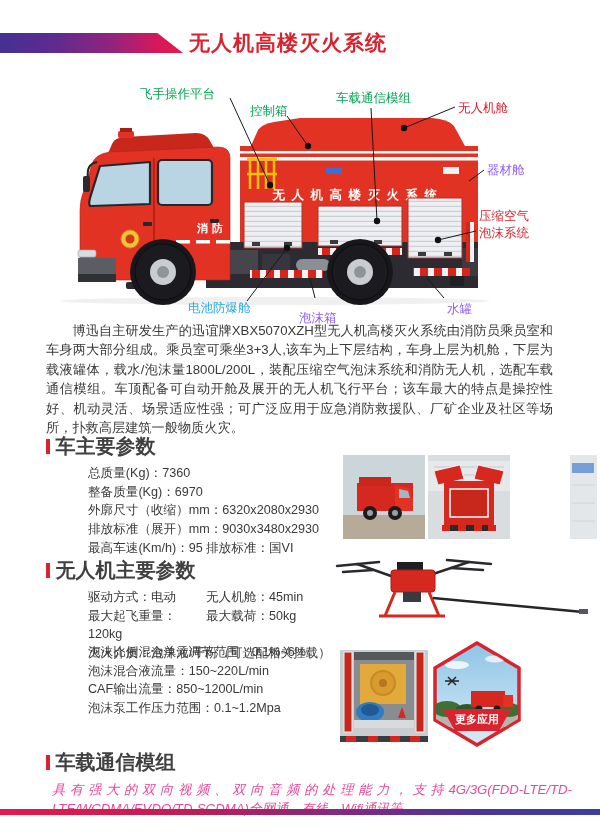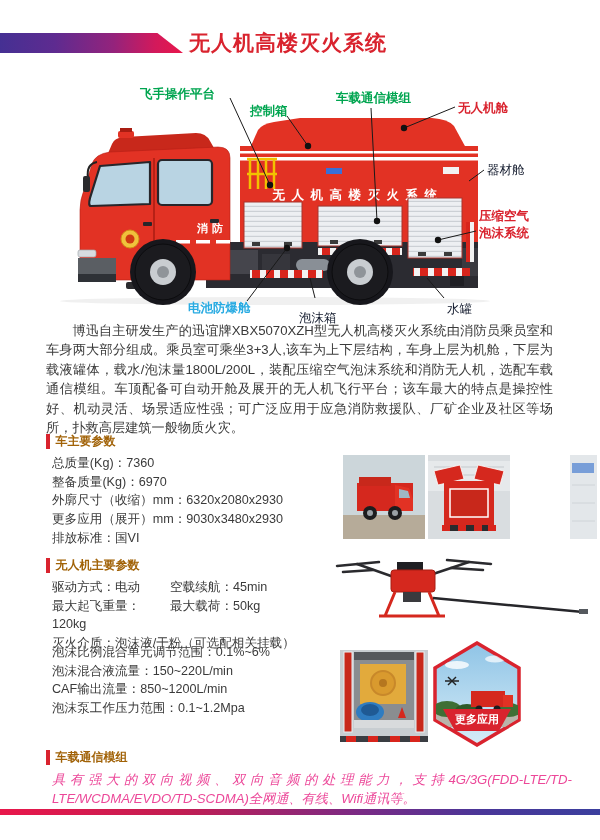--- a/index.html
+++ b/index.html
@@ -6,30 +6,30 @@
   .page{position:relative;width:600px;height:840px;background:#fff;overflow:hidden;
         font-family:"Liberation Sans","DejaVu Sans",sans-serif;}
   
   .banner{position:absolute;left:0;top:33px;width:183px;height:20px;
           background:linear-gradient(90deg,#453093 0%,#5e2b90 30%,#94237c 62%,#d3195b 85%,#e8174b 100%);
           clip-path:polygon(0 0,86% 0,100% 100%,0 100%);}
   .page-title{position:absolute;left:189px;top:29px;font-size:21px;font-weight:bold;color:#d9232e;letter-spacing:1px;}
   
   .diagram{position:absolute;left:0;top:82px;width:600px;height:240px;}
   .diagram svg{position:absolute;left:0;top:0;}
-  .callout{position:absolute;font-size:12.5px;font-weight:bold;line-height:16px;white-space:nowrap;}
-  .green{color:#00a550;} .red{color:#d9232e;} .dark{color:#0f172a;font-weight:normal;} .blue{color:#29abe2;}
+  .callout{position:absolute;font-size:12.5px;font-weight:normal;line-height:16px;white-space:nowrap;}
+  .green{color:#00a550;} .red{color:#d9232e;} .dark{color:#8b5cf6;font-weight:normal;} .blue{color:#29abe2;}
   
   .intro{position:absolute;left:46px;top:321px;width:507px;font-size:13.2px;line-height:19.4px;
          color:#3a3a3a;text-align:justify;text-indent:2em;}
   
   .section{position:absolute;}
-  .sec-title{display:flex;align-items:center;font-size:12px;font-weight:bold;color:#a16207;margin-bottom:4px;}
+  .sec-title{display:flex;align-items:center;font-size:20px;font-weight:bold;color:#404040;margin-bottom:4px;}
   .sec-title .bar{display:inline-block;width:3.5px;height:15px;background:#d9232e;margin-right:6px;}
-  .spec-row{font-size:12.6px;color:#3a3a3a;line-height:18.7px;padding-left:6px;display:flex;}
+  .spec-row{font-size:12.6px;color:#3a3a3a;line-height:18.7px;padding-left:6px;display:flex;margin-left:36px;}
   .spec-row .c1{display:inline-block;width:118px;}
   .comm-body{font-size:13.2px;line-height:19px;color:#ec4899;text-align:justify;width:520px;padding-left:6px;font-style:italic;}
   
   .ph{position:absolute;}
   .bottom-bar{position:absolute;left:0;top:809px;width:600px;height:6px;
           background:linear-gradient(90deg,#e8174b 0%,#c21d52 30%,#7a2a85 60%,#4a3698 80%,#3b3f9e 100%);}
 </style>
 </head>
 <body>
 
@@ -172,35 +172,36 @@
     <div class="spec-row">
         <span>总质量(Kg)：7360</span>
       </div>
     <div class="spec-row">
         <span>整备质量(Kg)：6970</span>
       </div>
     <div class="spec-row">
         <span>外廓尺寸（收缩）mm：6320x2080x2930</span>
       </div>
     <div class="spec-row">
-        <span>更多应用（展开）mm：9030x3480x2930</span>
-      </div>
-    <div class="spec-row">
+        <span>排放标准（展开）mm：9030x3480x2930</span>
+      </div>
+    <div class="spec-row">
+        <span class="c1">最高车速(Km/h)：95</span>
         <span>排放标准：国VI</span>
       </div>
   </div>
 
   <div class="section" style="left:46px;top:557px;width:330px">
     <div class="sec-title">
       <span class="bar"></span>
       <span>无人机主要参数</span>
     </div>
     <div class="spec-row">
         <span class="c1">驱动方式：电动</span>
-        <span>空载续航：45min</span>
+        <span>无人机舱：45min</span>
       </div>
     <div class="spec-row">
         <span class="c1">最大起飞重量：120kg</span>
         <span>最大载荷：50kg</span>
       </div>
     <div class="spec-row">
         <span>灭火介质：泡沫液/干粉（可选配相关挂载）</span>
       </div>
   </div>
 

